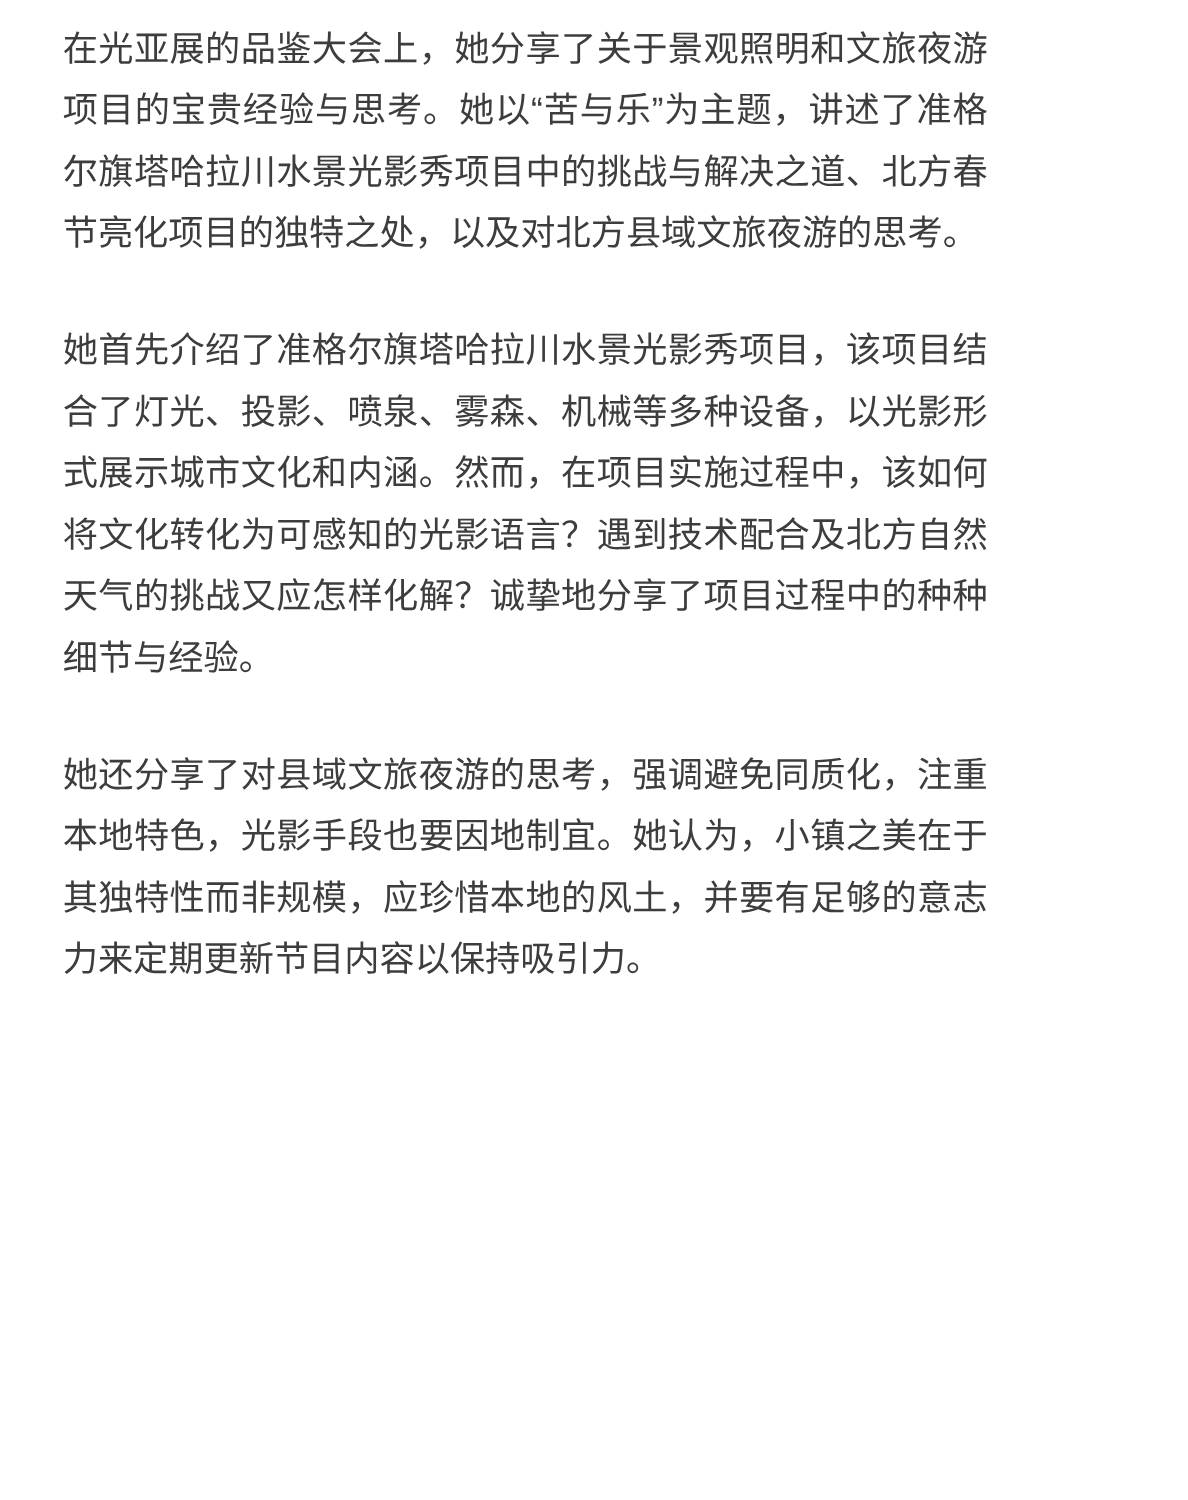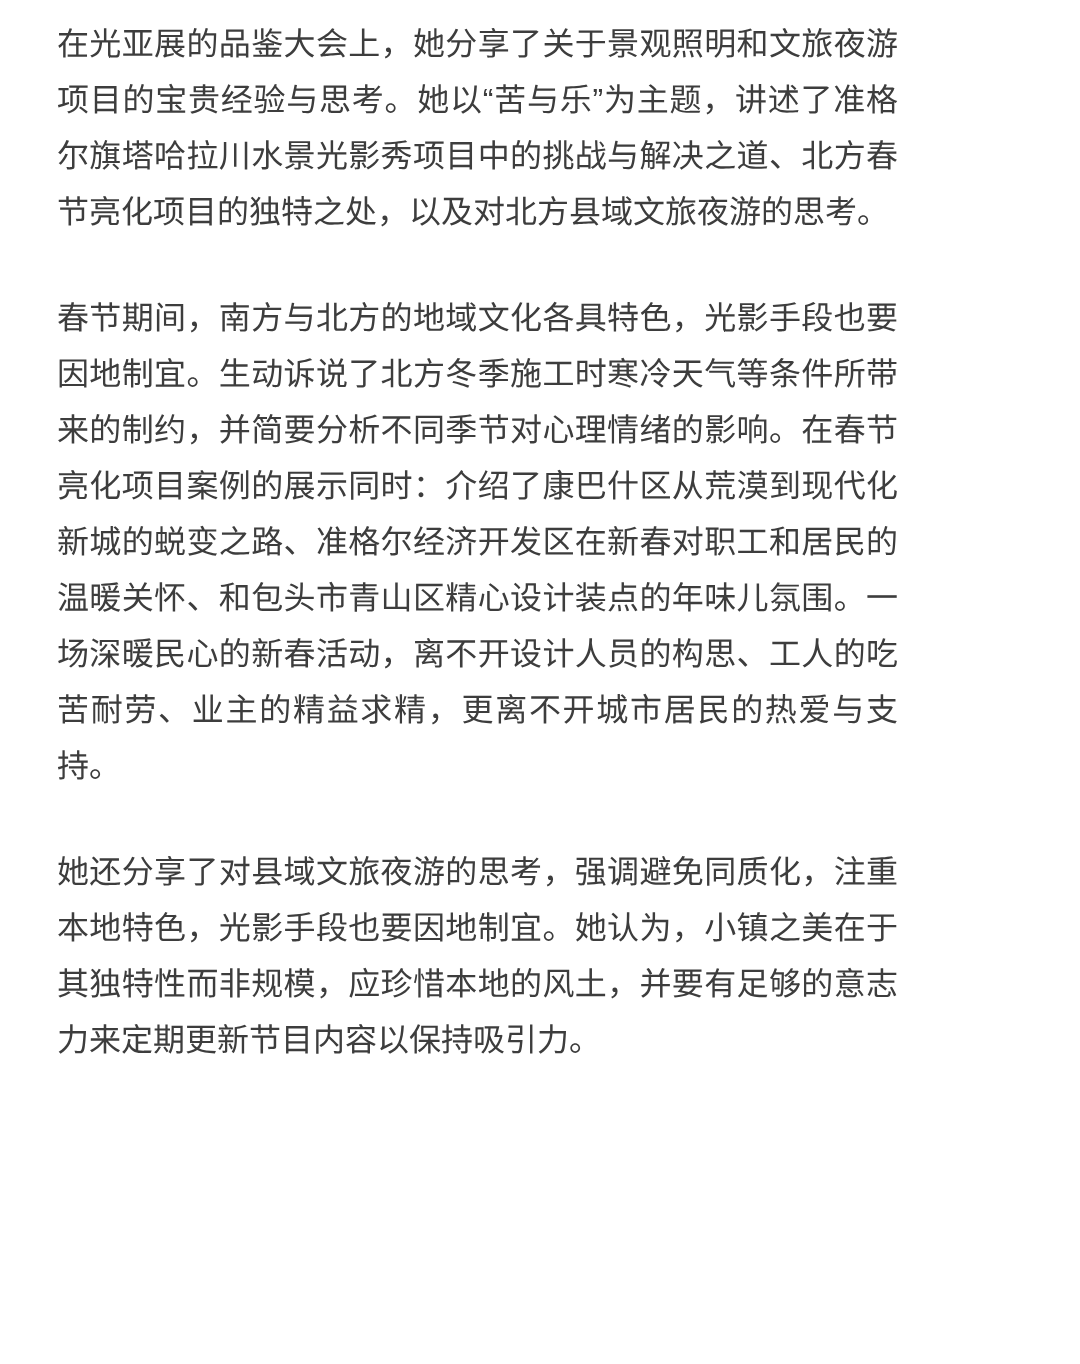--- a/index.html
+++ b/index.html
@@ -30,15 +30,15 @@
   }
   .article p:last-child {
     margin-bottom: 0;
   }
 </style>
 </head>
 <body>
 
 <article class="article">
   <p>在光亚展的品鉴大会上，她分享了关于景观照明和文旅夜游项目的宝贵经验与思考。她以“苦与乐”为主题，讲述了准格尔旗塔哈拉川水景光影秀项目中的挑战与解决之道、北方春节亮化项目的独特之处，以及对北方县域文旅夜游的思考。</p>
-  <p>春节期间，南方与北方的地域文化各具特色，光影手段也要因地制宜。生动诉说了北方冬季施工时寒冷天气等条件所带来的制约，并简要分析不同季节对心理情绪的影响。在春节亮化项目案例的展示同时：介绍了康巴什区从荒漠到现代化新城的蜕变之路、准格尔经济开发区在新春对职工和居民的温暖关怀、和包头市青山区精心设计装点的年味儿氛围。一场深暖民心的新春活动，离不开设计人员的构思、工人的吃苦耐劳、业主的精益求精，更离不开城市居民的热爱与支持。</p>
+  <p>她首先介绍了准格尔旗塔哈拉川水景光影秀项目，该项目结合了灯光、投影、喷泉、雾森、机械等多种设备，以光影形式展示城市文化和内涵。然而，在项目实施过程中，该如何将文化转化为可感知的光影语言？遇到技术配合及北方自然天气的挑战又应怎样化解？诚挚地分享了项目过程中的种种细节与经验。</p>
   <p>她还分享了对县域文旅夜游的思考，强调避免同质化，注重本地特色，光影手段也要因地制宜。她认为，小镇之美在于其独特性而非规模，应珍惜本地的风土，并要有足够的意志力来定期更新节目内容以保持吸引力。</p>
 </article>
 
 </body></html>

